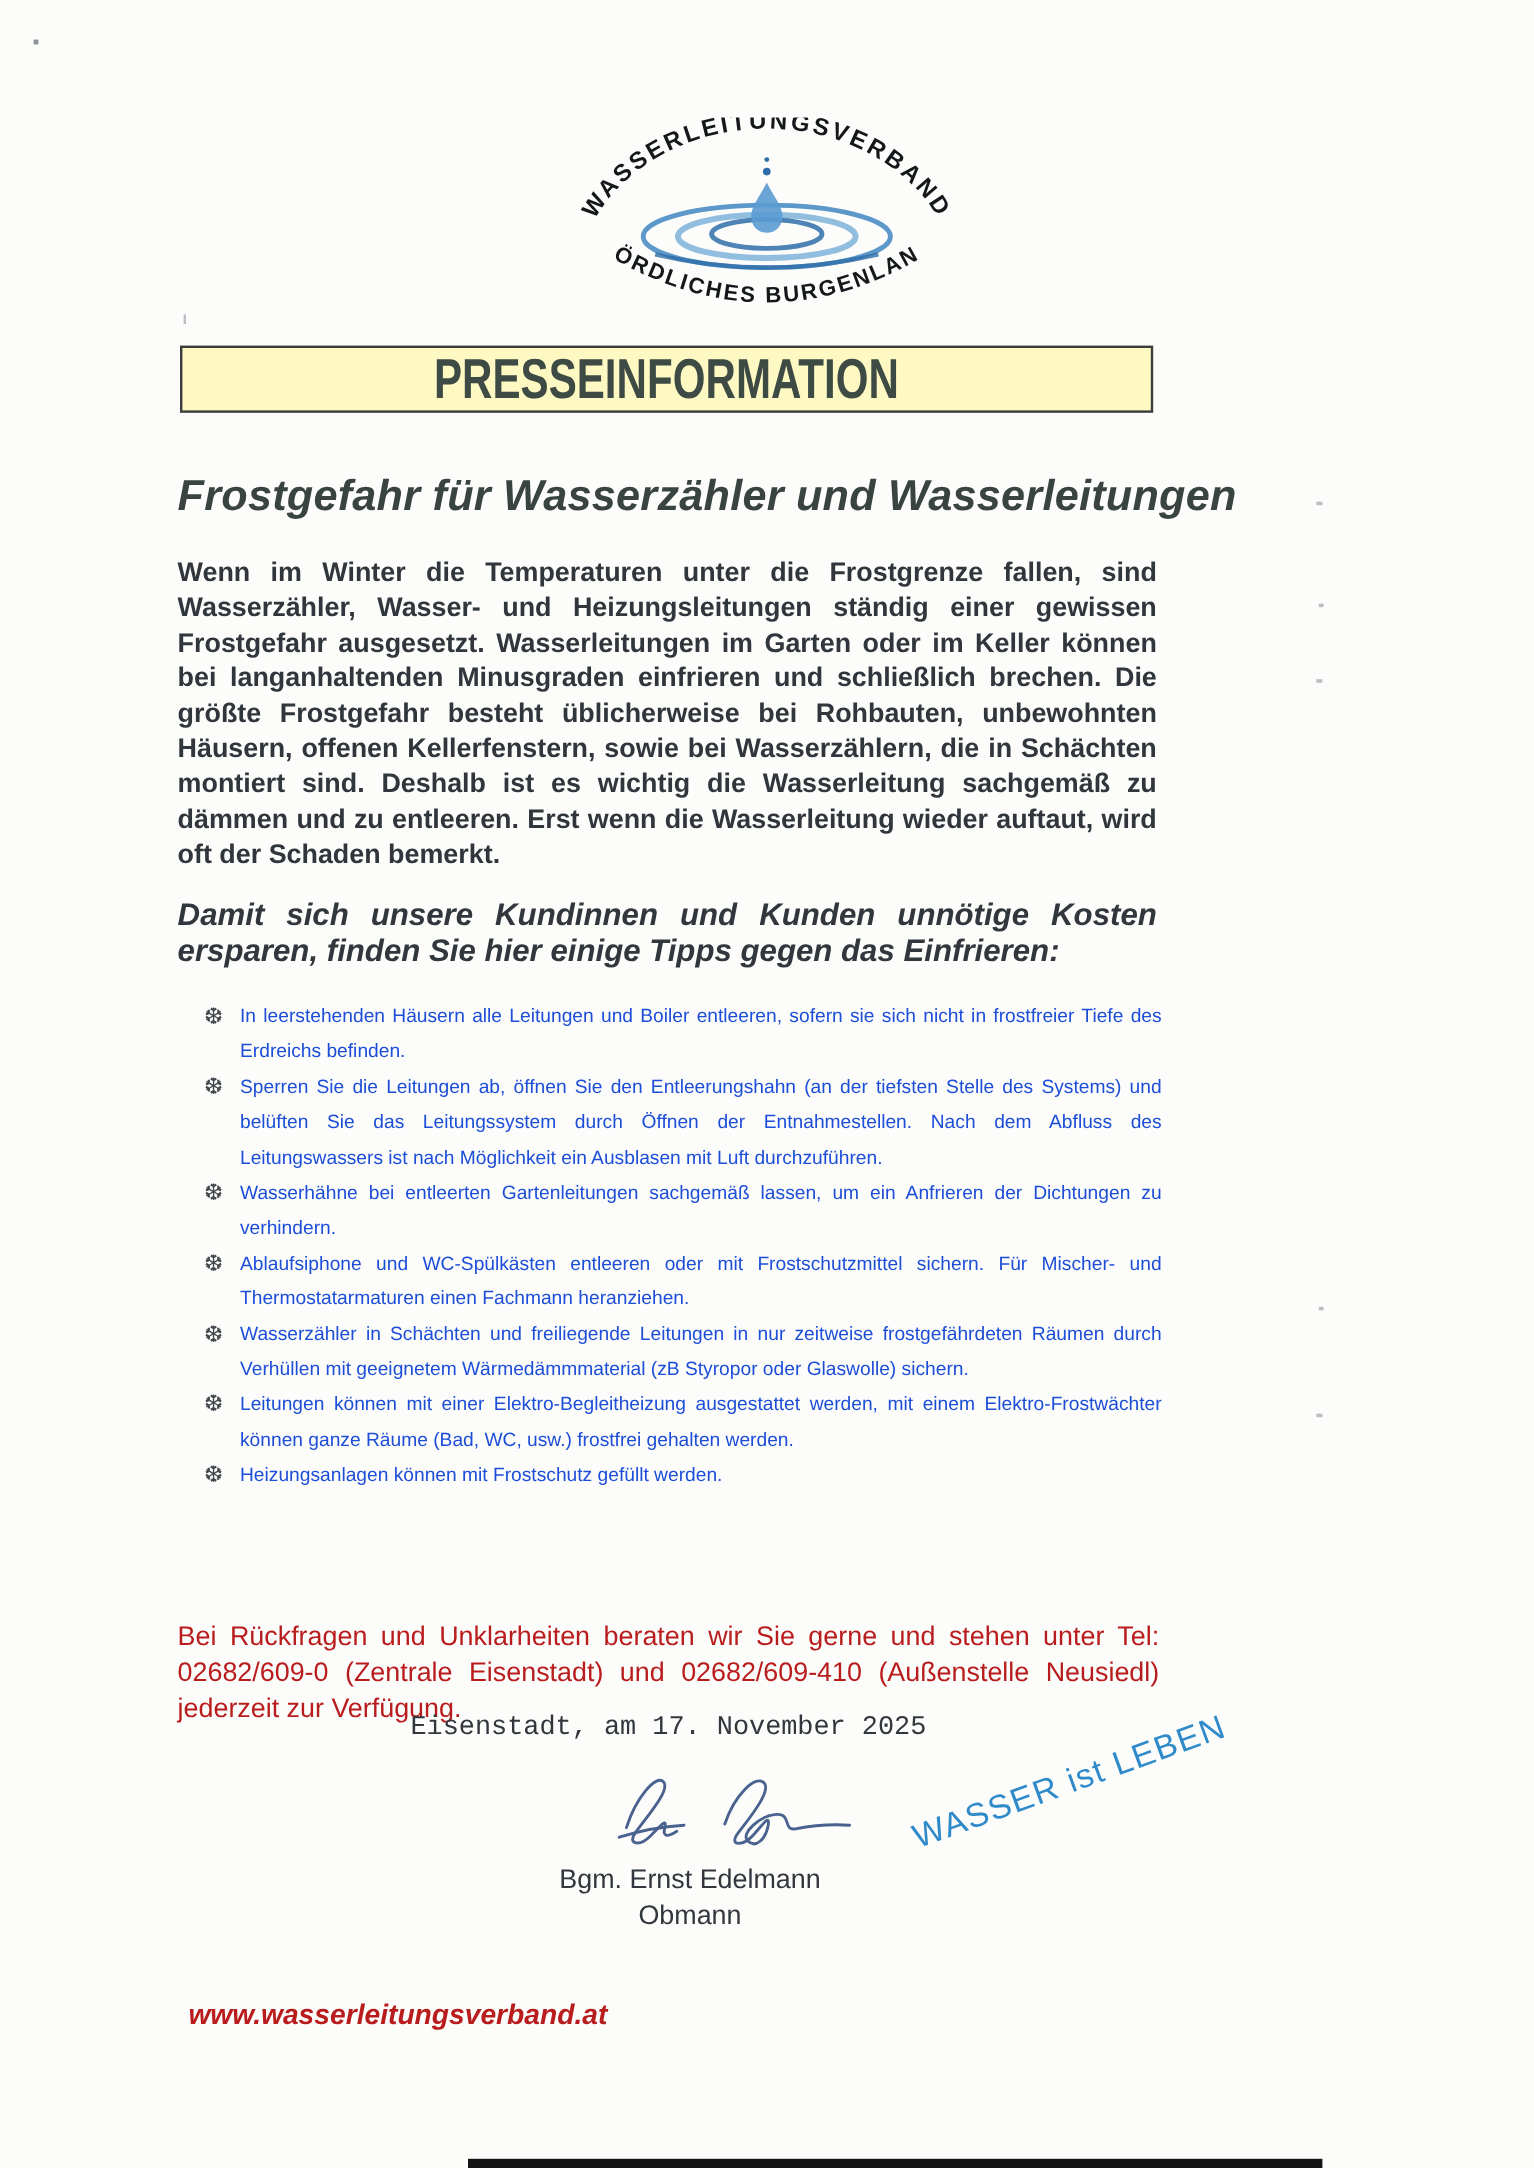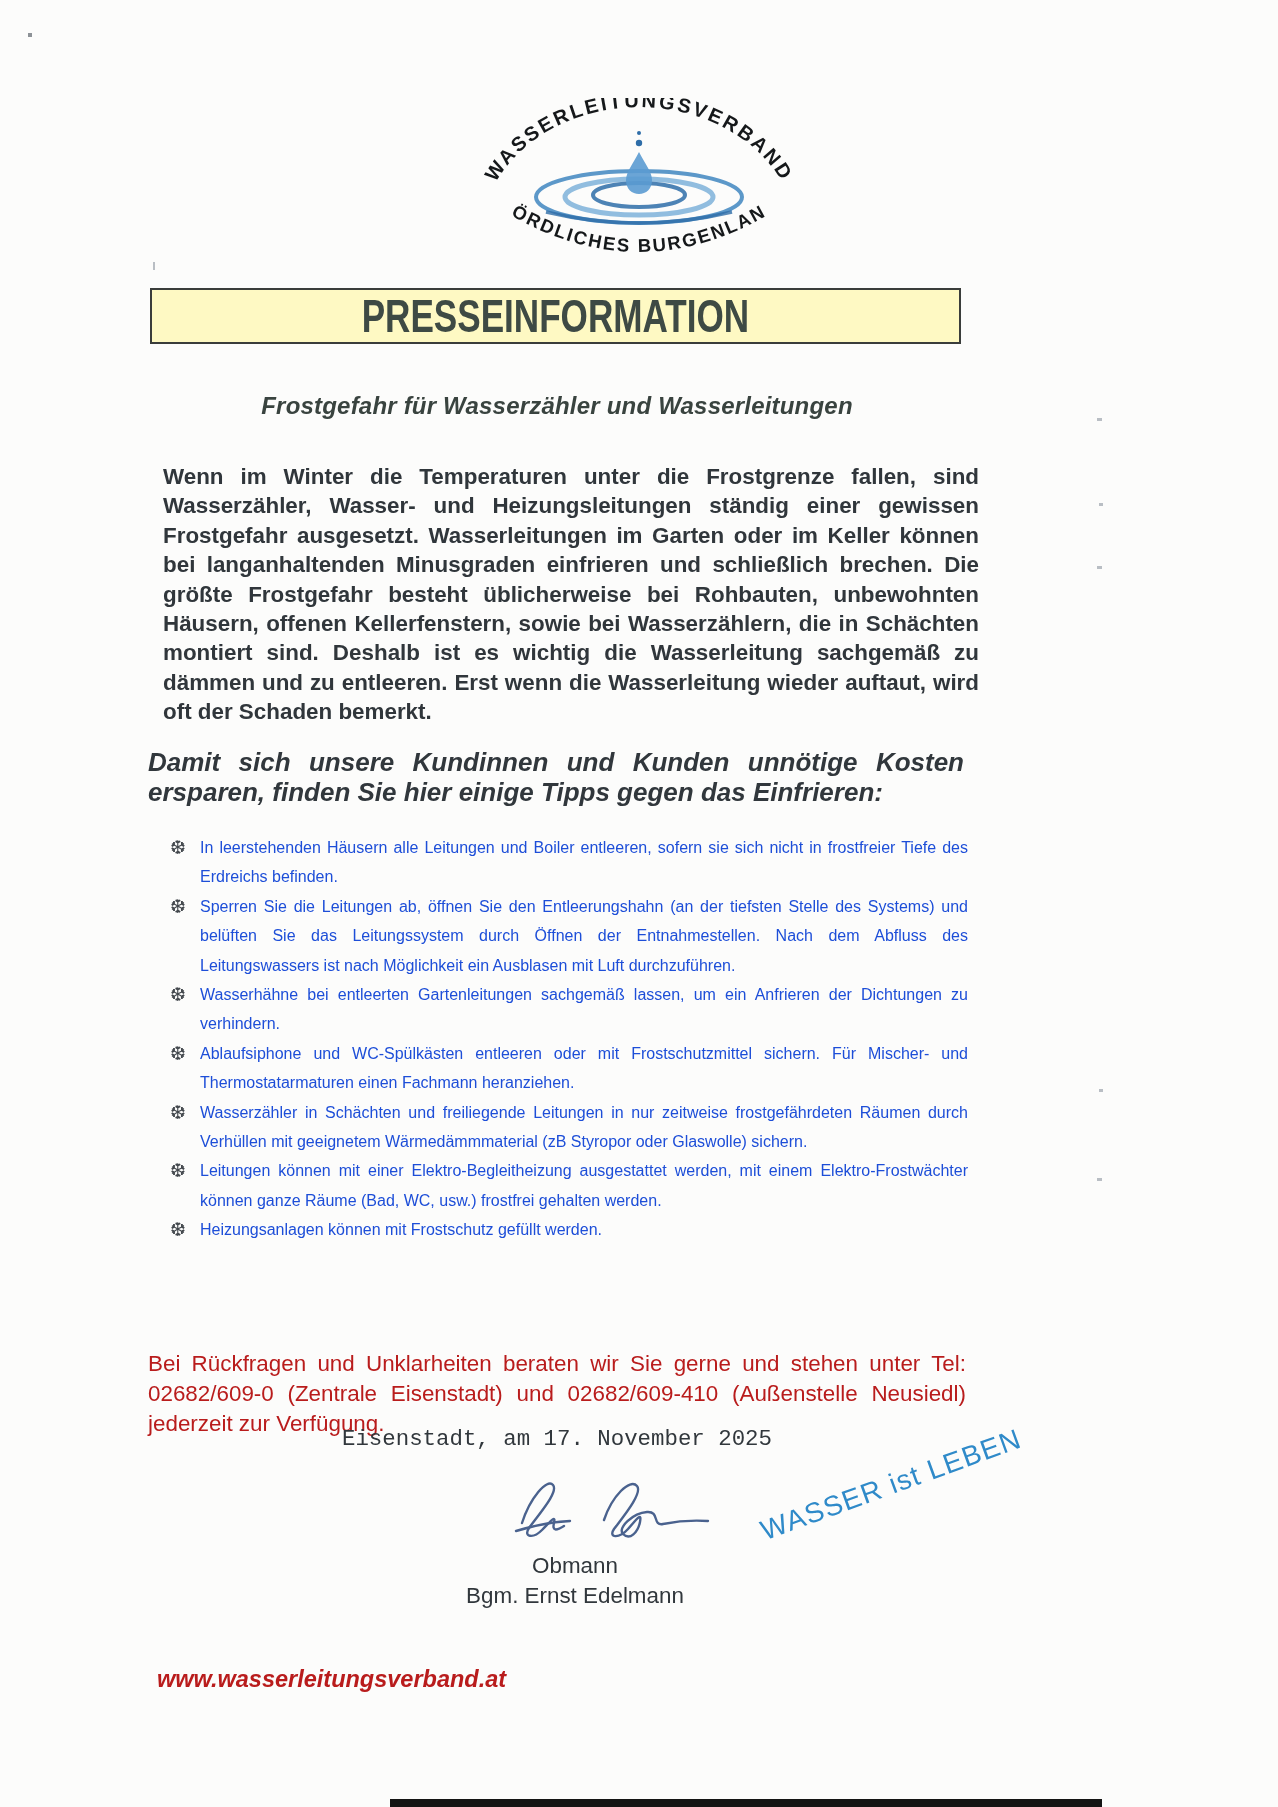--- a/index.html
+++ b/index.html
@@ -54,32 +54,32 @@
     white-space: nowrap;
   }
 
   
   .doc-title {
     position: absolute;
     left: 148px;
     top: 392px;
     width: 818px;
     text-align: center;
-    font-size: 24px;
+    font-size: 36px;
     font-weight: 700;
     font-style: italic;
     letter-spacing: 0.2px;
     color: #39433f;
     white-space: nowrap;
   }
 
   
   .intro {
     position: absolute;
-    left: 163px;
+    left: 148px;
     top: 462px;
     width: 816px;
     font-size: 22.4px;
     line-height: 29.4px;
     font-weight: 700;
     color: #30363b;
     text-align: justify;
   }
   .tips-intro {
     position: absolute;
@@ -281,22 +281,22 @@
 
   <svg class="signature-svg" width="230" height="85" viewBox="0 0 230 85">
     <g fill="none" stroke="#3b5585" stroke-width="2.4" stroke-linecap="round" opacity="0.92">
       <path d="M30 55 C 38 30 55 10 61 17 C 67 24 46 47 37 60 C 31 69 41 71 50 62 C 58 54 64 46 62 55 C 60 63 64 63 72 58"></path>
       <path d="M24 63 C 40 58 60 54 78 53"></path>
       <path d="M112 52 C 120 28 138 10 145 18 C 151 25 131 49 122 61 C 116 70 127 71 136 61 C 144 52 150 43 148 54 C 146 64 138 73 131 66 C 125 60 141 45 155 44 C 168 43 160 58 171 56 C 186 53 202 52 216 53"></path>
     </g>
   </svg>
 
   <div class="sig-block">
+    <div>Bgm. Ernst Edelmann</div>
     <div>Obmann</div>
-    <div>Bgm. Ernst Edelmann</div>
   </div>
 
   <div class="watermark">WASSER ist LEBEN</div>
 
   <div class="website">www.wasserleitungsverband.at</div>
 
   <div class="bottom-bar"></div>
   <div class="artifact a1"></div>
   <div class="artifact a2"></div>
   <div class="artifact a3"></div>

